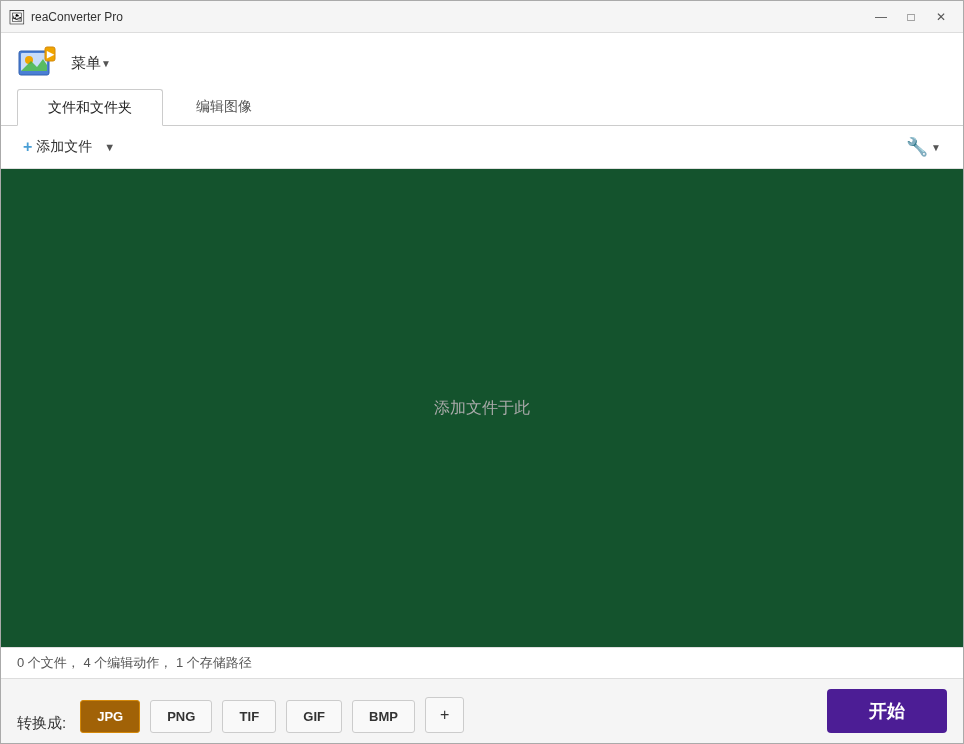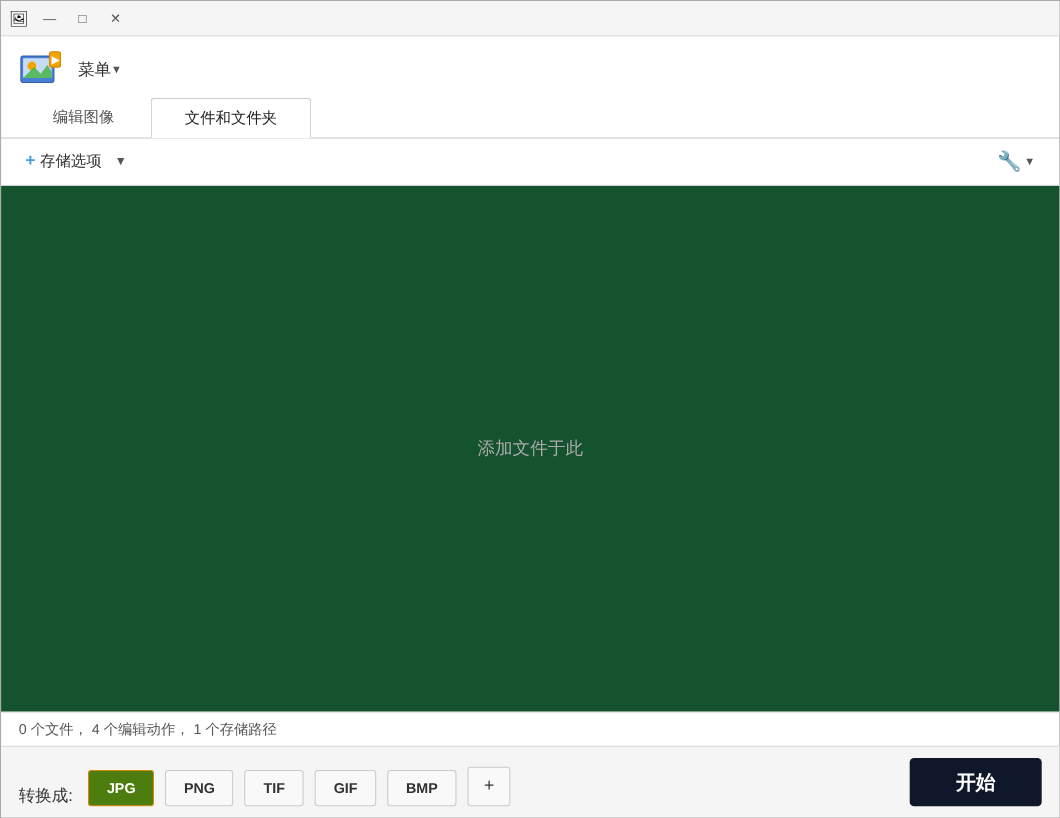--- a/index.html
+++ b/index.html
@@ -213,54 +213,55 @@
       background: #f9f9f9;
       cursor: pointer;
       font-size: 13px;
       color: #333;
       border-radius: 3px;
       min-width: 54px;
       text-align: center;
       font-weight: bold;
     }
     .format-btn.active {
-      background: #4d7c0f;
+      background: #a16207;
       border-color: #d4880a;
       color: #fff;
       font-weight: bold;
     }
     .format-add-btn {
       padding: 8px 14px;
       border: 1px solid #cccccc;
       background: #f9f9f9;
       cursor: pointer;
       font-size: 16px;
       color: #333;
       border-radius: 3px;
     }
     .spacer { flex: 1; }
     .start-btn {
       padding: 10px 40px;
-      background: #0f172a;
+      background: #4c1d95;
       border: none;
       color: #fff;
       font-size: 18px;
       font-weight: bold;
       cursor: pointer;
       border-radius: 4px;
       min-width: 120px;
     }
   </style>
 </head>
 <body>
 
 <div class="window">
 
   <div class="title-bar">
     <div class="title-bar-icon">🖼</div>
+    <span class="title-bar-text">reaConverter Pro</span>
     <div class="title-bar-controls">
       <button class="title-btn">—</button>
       <button class="title-btn">□</button>
       <button class="title-btn close">✕</button>
     </div>
   </div>
 
   <div class="toolbar">
     <div class="toolbar-logo">
       <svg width="40" height="40" viewBox="0 0 40 40">
@@ -272,33 +273,33 @@
         <text x="30" y="14" font-size="9" fill="white" font-weight="bold">▶</text>
       </svg>
     </div>
     <button class="menu-btn">
       <span>菜单</span>
       <span class="menu-chevron">▼</span>
     </button>
   </div>
 
   <div class="tabs">
+    <button class="tab active">
+      <span>文件和文件夹</span>
+    </button>
     <button class="tab">
       <span>编辑图像</span>
-    </button>
-    <button class="tab active">
-      <span>文件和文件夹</span>
     </button>
   </div>
 
   <div class="action-bar">
     <div style="display:flex;align-items:center;gap:2px;">
       <button class="add-file-btn">
         <span class="add-file-plus">+</span>
-        <span>存储选项</span>
+        <span>添加文件</span>
       </button>
       <button class="add-file-dropdown">▼</button>
     </div>
     <div class="action-bar-right">
       <button class="settings-btn">
         <span>🔧</span>
         <span style="font-size:10px;color:#555;">▼</span>
       </button>
     </div>
   </div>

